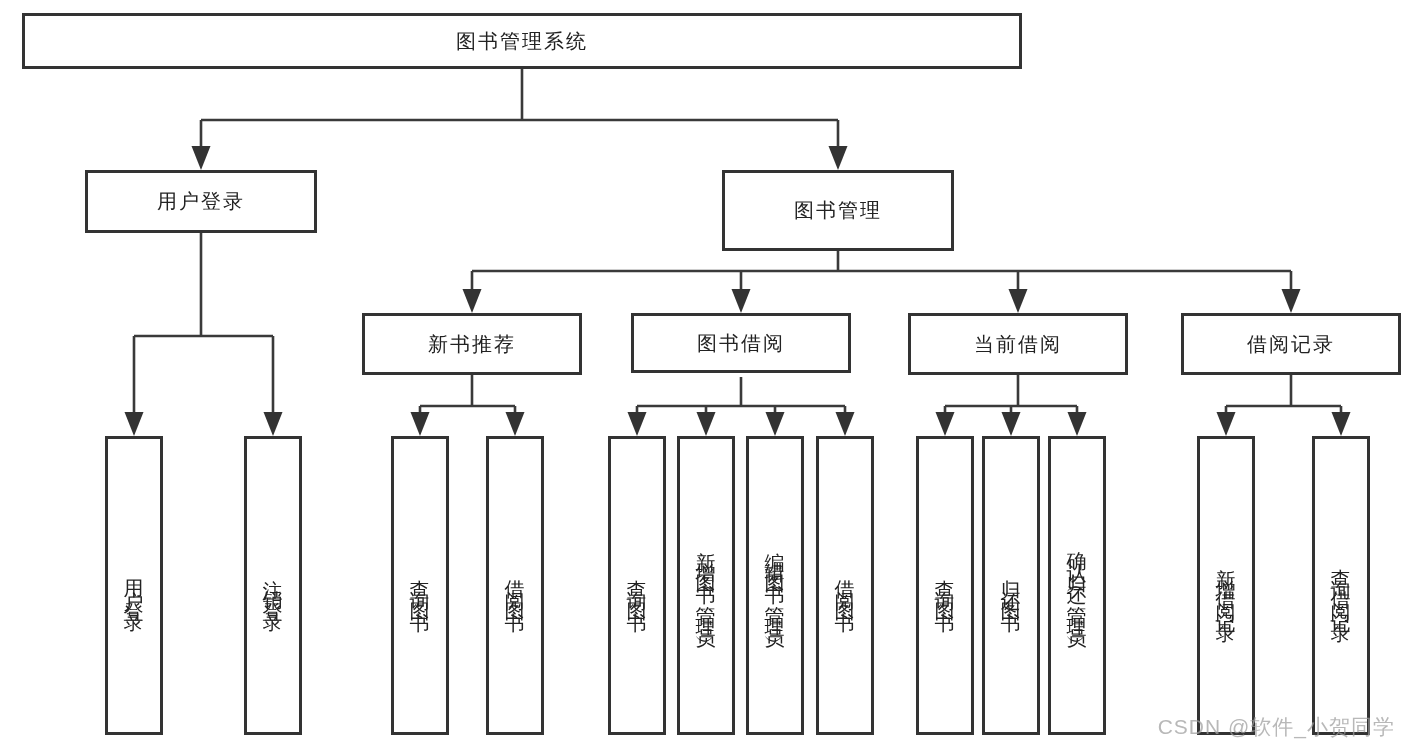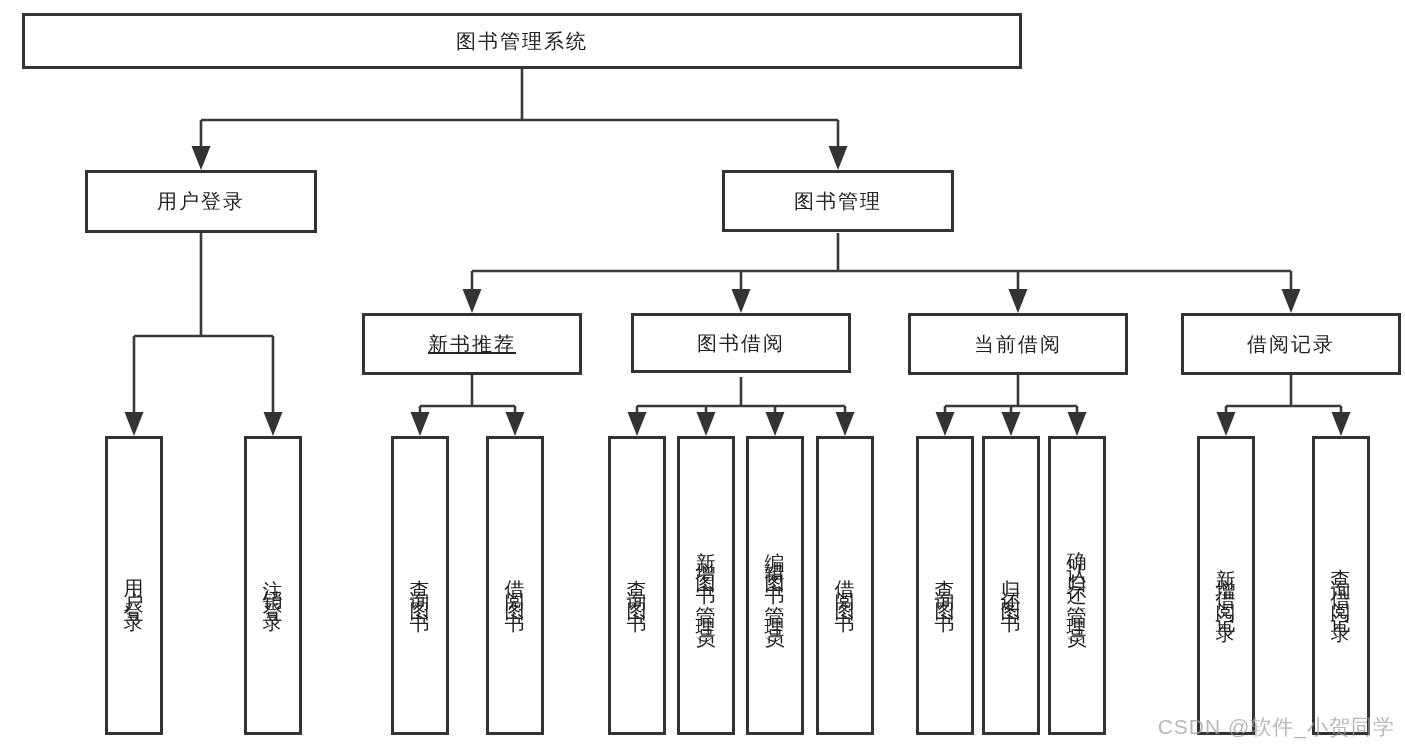--- a/index.html
+++ b/index.html
@@ -111,23 +111,23 @@
         <polygon points="1001.5,412 1020.5,412 1011,436"></polygon>
         <polygon points="1067.5,412 1086.5,412 1077,436"></polygon>
         <polygon points="1216.5,412 1235.5,412 1226,436"></polygon>
         <polygon points="1331.5,412 1350.5,412 1341,436"></polygon>
       </g>
   </svg>
 
   <div class="node hbox" style="left:22px; top:13px; width:1000px; height:56px;">图书管理系统</div>
 
   <div class="node hbox" style="left:85px; top:170px; width:232px; height:63px;">用户登录</div>
-  <div class="node hbox" style="left:722px; top:170px; width:232px; height:62px;">图书管理</div>
+  <div class="node hbox" style="left:722px; top:170px; width:232px; height:81px;">图书管理</div>
 
-  <div class="node hbox" style="left:362px; top:313px; width:220px; height:62px;text-decoration:underline;">新书推荐</div>
+  <div class="node hbox" style="left:362px; top:313px; width:220px; height:62px;">新书推荐</div>
   <div class="node hbox" style="left:631px; top:313px; width:220px; height:60px;">图书借阅</div>
   <div class="node hbox" style="left:1181px; top:313px; width:220px; height:62px;">借阅记录</div>
   <div class="node hbox" style="left:908px; top:313px; width:220px; height:62px;">当前借阅</div>
 
   <div class="node leaf" style="left:105px;">
     <span class="vtext">用户登录</span>
   </div>
   <div class="node leaf" style="left:244px;">
     <span class="vtext">注销登录</span>
   </div>

